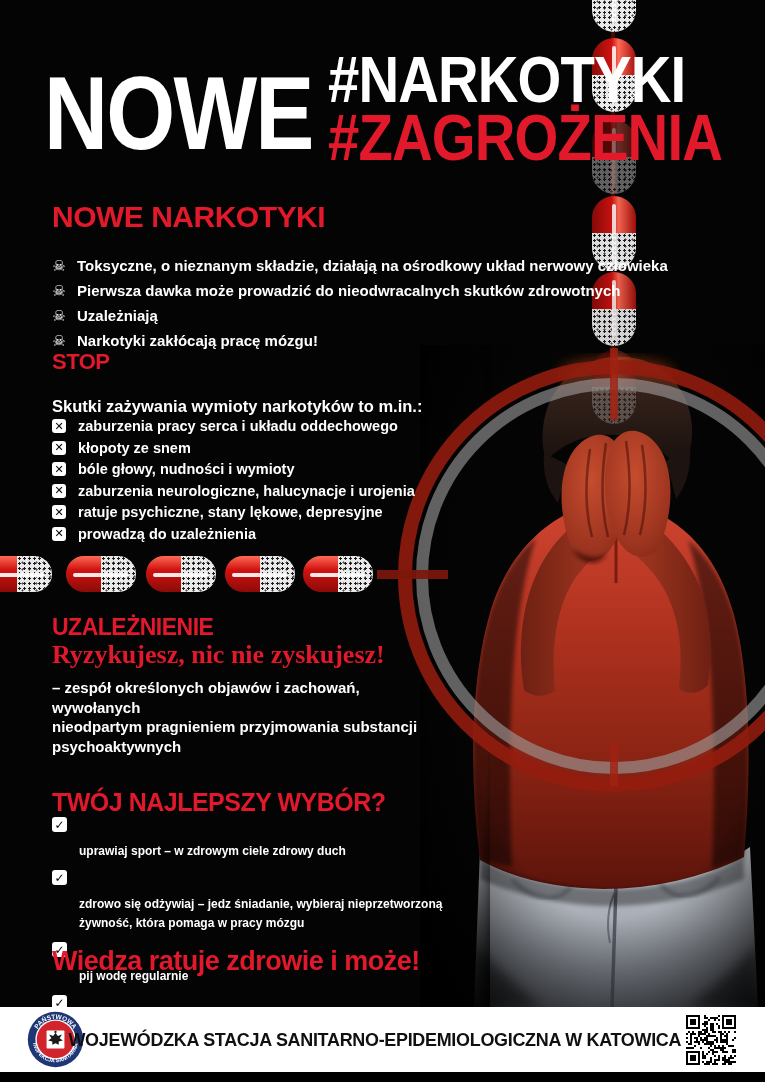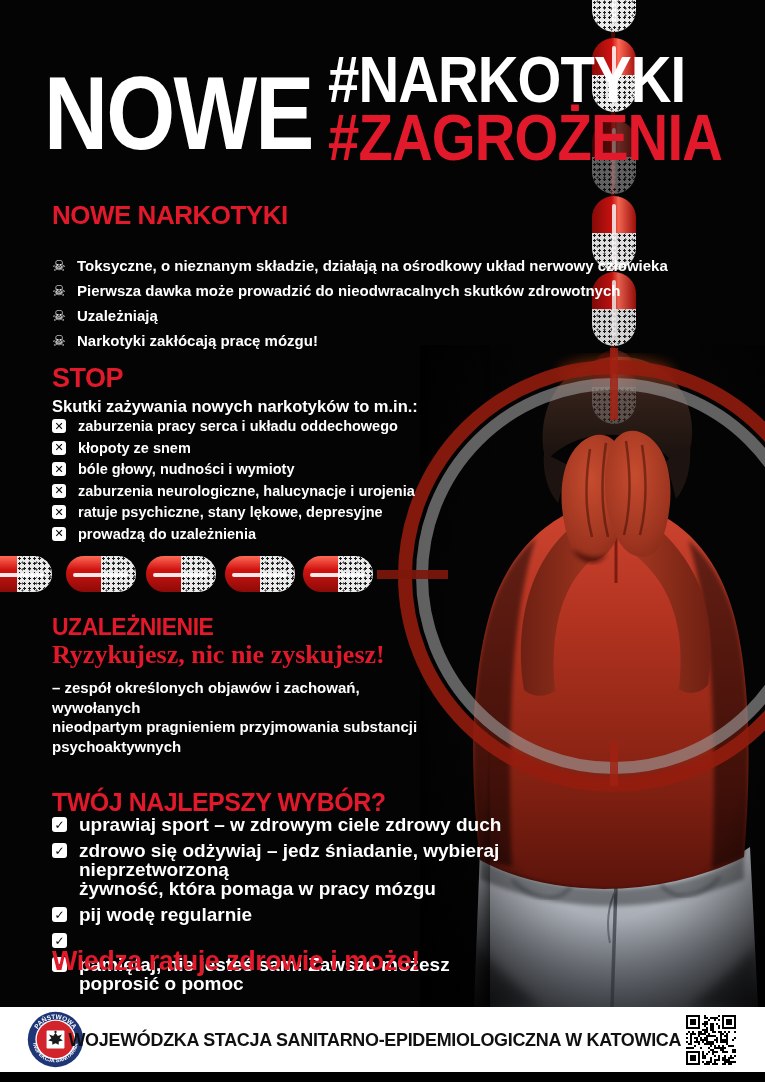--- a/index.html
+++ b/index.html
@@ -72,21 +72,21 @@
   .list-skull .txt { font-size:15px; line-height:16px; }
   .list-skull .skull { font-size:15px; width:14px; line-height:16px; }
 
   .list-x { top:419px; gap:6.5px; }
   .list-x .li { gap:12px; }
   .list-x .txt { font-size:14.5px; line-height:15px; }
   .list-x .chk { width:14px; height:14px; font-size:11px; margin-top:0; }
 
   .list-check { top:815px; gap:7px; width:470px; }
   .list-check .li { gap:12px; }
-  .list-check .txt { font-size:19px; line-height:19px; }
+  .list-check .txt { font-size:12px; line-height:19px;margin-top:27px; }
   .list-check .chk { width:15px; height:15px; font-size:12px; margin-top:2px; }
 
   .para { position:absolute; left:52px; top:678px; width:380px; font-size:15px; font-weight:bold;
           color:#fff; line-height:19.5px; white-space:pre-line; }
 
   
   .footer { position:absolute; left:0; top:1007px; width:765px; height:65px; background:#fff; }
   .footer-strip { position:absolute; left:0; top:1072px; width:765px; height:10px; background:#000; }
   .footer-text { position:absolute; left:110px; right:100px; top:0; height:65px;
                  display:flex; align-items:center; justify-content:center;
@@ -240,42 +240,42 @@
       <div class="half cap-spk-h"></div>
       <div class="shine"></div>
     </div>
 
   <div class="title-nowe">NOWE</div>
   <div class="hashtags">
     <div class="hashtag white">#NARKOTYKI</div>
     <div class="hashtag red">#ZAGROŻENIA</div>
   </div>
 
-  <div class="sec-h1 red" style="top:200px; font-size:26px;">NOWE NARKOTYKI</div>
+  <div class="sec-h1 red" style="top:200px; font-size:30px;">NOWE NARKOTYKI</div>
   <div class="list list-skull">
     <div class="li">
       <span class="skull">☠</span>
       <span class="txt">Toksyczne, o nieznanym składzie, działają na ośrodkowy układ nerwowy człowieka</span>
       </div>
     <div class="li">
       <span class="skull">☠</span>
       <span class="txt">Pierwsza dawka może prowadzić do nieodwracalnych skutków zdrowotnych</span>
       </div>
     <div class="li">
       <span class="skull">☠</span>
       <span class="txt">Uzależniają</span>
       </div>
     <div class="li">
       <span class="skull">☠</span>
       <span class="txt">Narkotyki zakłócają pracę mózgu!</span>
       </div>
   </div>
 
-  <div class="sec-h1 red" style="top:363px; font-size:27px;">STOP</div>
-  <div class="sub white" style="top:397px; font-size:16.5px;">Skutki zażywania nowych narkotyków to m.in.:</div>
+  <div class="sec-h1 red" style="top:349px; font-size:22px;">STOP</div>
+  <div class="sub white" style="top:397px; font-size:16.5px;">Skutki zażywania wymioty narkotyków to m.in.:</div>
   <div class="list list-x">
     <div class="li">
       <span class="chk">✕</span>
       <span class="txt">zaburzenia pracy serca i układu oddechowego</span>
       </div>
     <div class="li">
       <span class="chk">✕</span>
       <span class="txt">kłopoty ze snem</span>
       </div>
     <div class="li">

